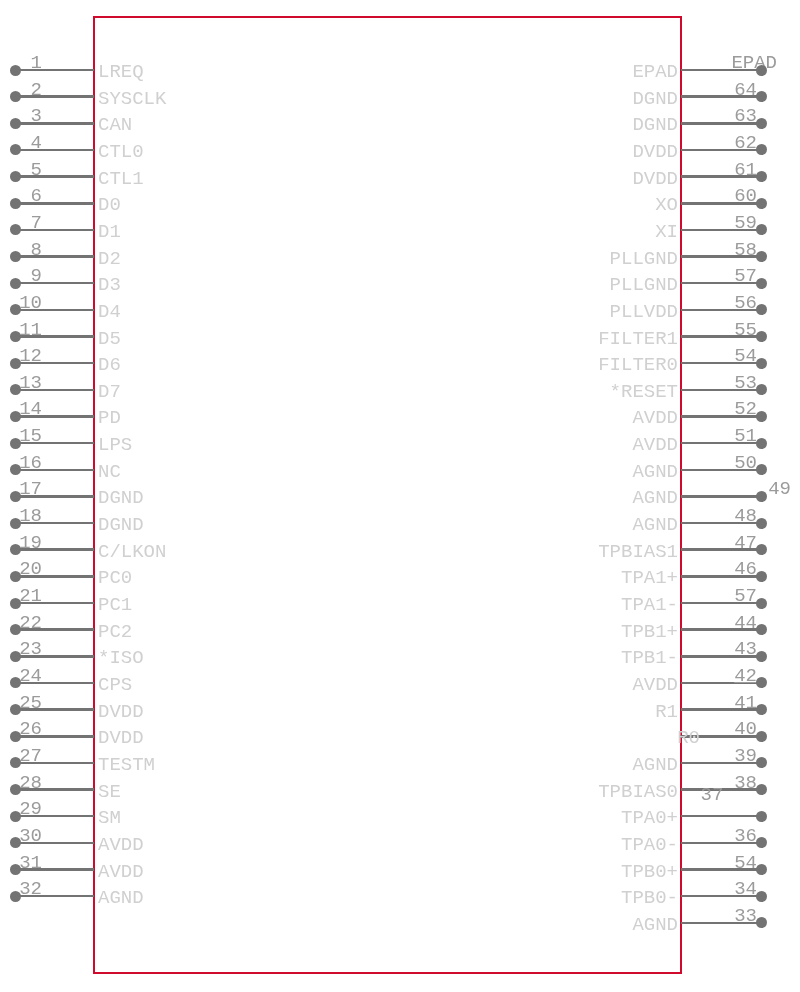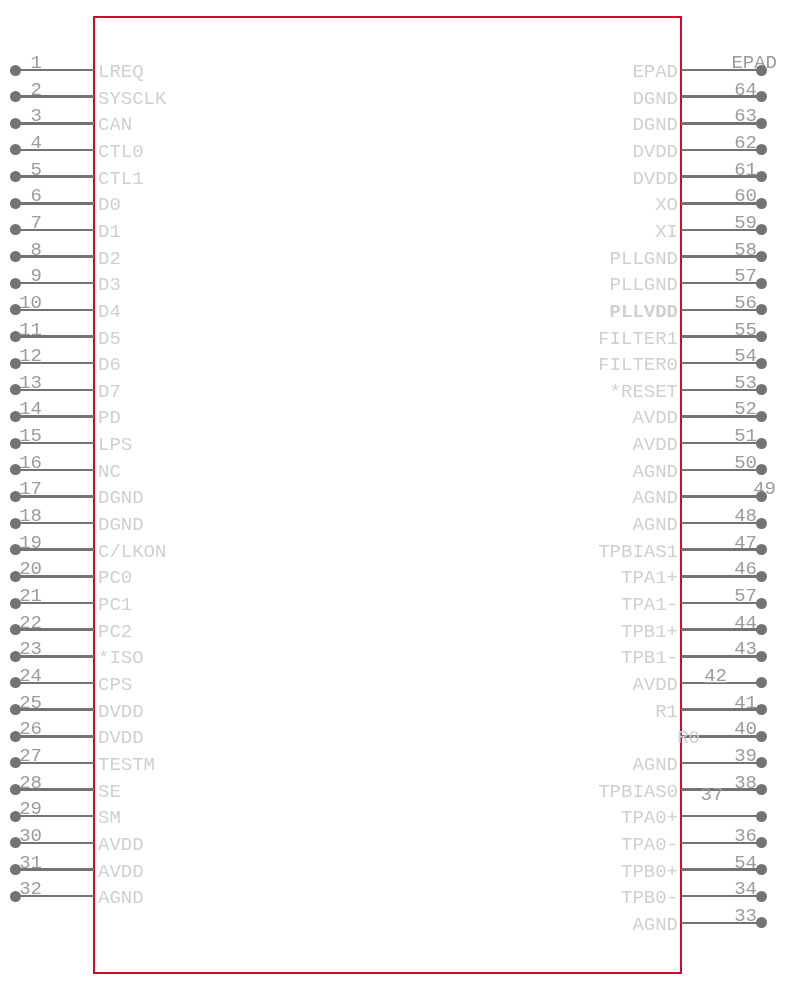--- a/index.html
+++ b/index.html
@@ -310,21 +310,21 @@
       <div class="pin" style="position: absolute; left: 0px; top: 0px;">
         <div class="pin-line" style="left: 681px; top: 281.95px; width: 80px;"></div>
         <div class="pin-dot" style="left: 755.5px; top: 277.7px;"></div>
         <div class="pin-number" style="left: 667px; width: 90px; top: 267.2px;">57</div>
         <div class="pin-label right" style="left: 478px; width: 200px; top: 275.2px;">PLLGND</div>
       </div>
       <div class="pin" style="position: absolute; left: 0px; top: 0px;">
         <div class="pin-line" style="left: 681px; top: 308.6px; width: 80px;"></div>
         <div class="pin-dot" style="left: 755.5px; top: 304.35px;"></div>
         <div class="pin-number" style="left: 667px; width: 90px; top: 293.85px;">56</div>
-        <div class="pin-label right" style="left: 478px; width: 200px; top: 301.85px; font-weight: bold;">PLLVDD</div>
+        <div class="pin-label right" style="left: 478px; width: 200px; top: 301.85px;">PLLVDD</div>
       </div>
       <div class="pin" style="position: absolute; left: 0px; top: 0px;">
         <div class="pin-line" style="left: 681px; top: 335.25px; width: 80px;"></div>
         <div class="pin-dot" style="left: 755.5px; top: 331px;"></div>
         <div class="pin-number" style="left: 667px; width: 90px; top: 320.5px;">55</div>
         <div class="pin-label right" style="left: 478px; width: 200px; top: 328.5px;">FILTER1</div>
       </div>
       <div class="pin" style="position: absolute; left: 0px; top: 0px;">
         <div class="pin-line" style="left: 681px; top: 361.9px; width: 80px;"></div>
         <div class="pin-dot" style="left: 755.5px; top: 357.65px;"></div>
@@ -351,21 +351,21 @@
       </div>
       <div class="pin" style="position: absolute; left: 0px; top: 0px;">
         <div class="pin-line" style="left: 681px; top: 468.5px; width: 80px;"></div>
         <div class="pin-dot" style="left: 755.5px; top: 464.25px;"></div>
         <div class="pin-number" style="left: 667px; width: 90px; top: 453.75px;">50</div>
         <div class="pin-label right" style="left: 478px; width: 200px; top: 461.75px;">AGND</div>
       </div>
       <div class="pin" style="position: absolute; left: 0px; top: 0px;">
         <div class="pin-line" style="left: 681px; top: 495.15px; width: 80px;"></div>
         <div class="pin-dot" style="left: 755.5px; top: 490.9px;"></div>
-        <div class="pin-number" style="left: 686px; width: 90px; top: 480.4px;">49</div>
+        <div class="pin-number" style="left: 701px; width: 90px; top: 480.4px;">49</div>
         <div class="pin-label right" style="left: 478px; width: 200px; top: 488.4px;">AGND</div>
       </div>
       <div class="pin" style="position: absolute; left: 0px; top: 0px;">
         <div class="pin-line" style="left: 681px; top: 521.8px; width: 80px;"></div>
         <div class="pin-dot" style="left: 755.5px; top: 517.55px;"></div>
         <div class="pin-number" style="left: 667px; width: 90px; top: 507.05px;">48</div>
         <div class="pin-label right" style="left: 478px; width: 200px; top: 515.05px;">AGND</div>
       </div>
       <div class="pin" style="position: absolute; left: 0px; top: 0px;">
         <div class="pin-line" style="left: 681px; top: 548.45px; width: 80px;"></div>
@@ -393,21 +393,21 @@
       </div>
       <div class="pin" style="position: absolute; left: 0px; top: 0px;">
         <div class="pin-line" style="left: 681px; top: 655.05px; width: 80px;"></div>
         <div class="pin-dot" style="left: 755.5px; top: 650.8px;"></div>
         <div class="pin-number" style="left: 667px; width: 90px; top: 640.3px;">43</div>
         <div class="pin-label right" style="left: 478px; width: 200px; top: 648.3px;">TPB1-</div>
       </div>
       <div class="pin" style="position: absolute; left: 0px; top: 0px;">
         <div class="pin-line" style="left: 681px; top: 681.7px; width: 80px;"></div>
         <div class="pin-dot" style="left: 755.5px; top: 677.45px;"></div>
-        <div class="pin-number" style="left: 637px; width: 90px; top: 666.95px; text-decoration: underline;">42</div>
+        <div class="pin-number" style="left: 667px; width: 90px; top: 666.95px; text-decoration: underline;">42</div>
         <div class="pin-label right" style="left: 478px; width: 200px; top: 674.95px;">AVDD</div>
       </div>
       <div class="pin" style="position: absolute; left: 0px; top: 0px;">
         <div class="pin-line" style="left: 681px; top: 708.35px; width: 80px;"></div>
         <div class="pin-dot" style="left: 755.5px; top: 704.1px;"></div>
         <div class="pin-number" style="left: 667px; width: 90px; top: 693.6px;">41</div>
         <div class="pin-label right" style="left: 478px; width: 200px; top: 701.6px;">R1</div>
       </div>
       <div class="pin" style="position: absolute; left: 0px; top: 0px;">
         <div class="pin-line" style="left: 681px; top: 735px; width: 80px;"></div>

